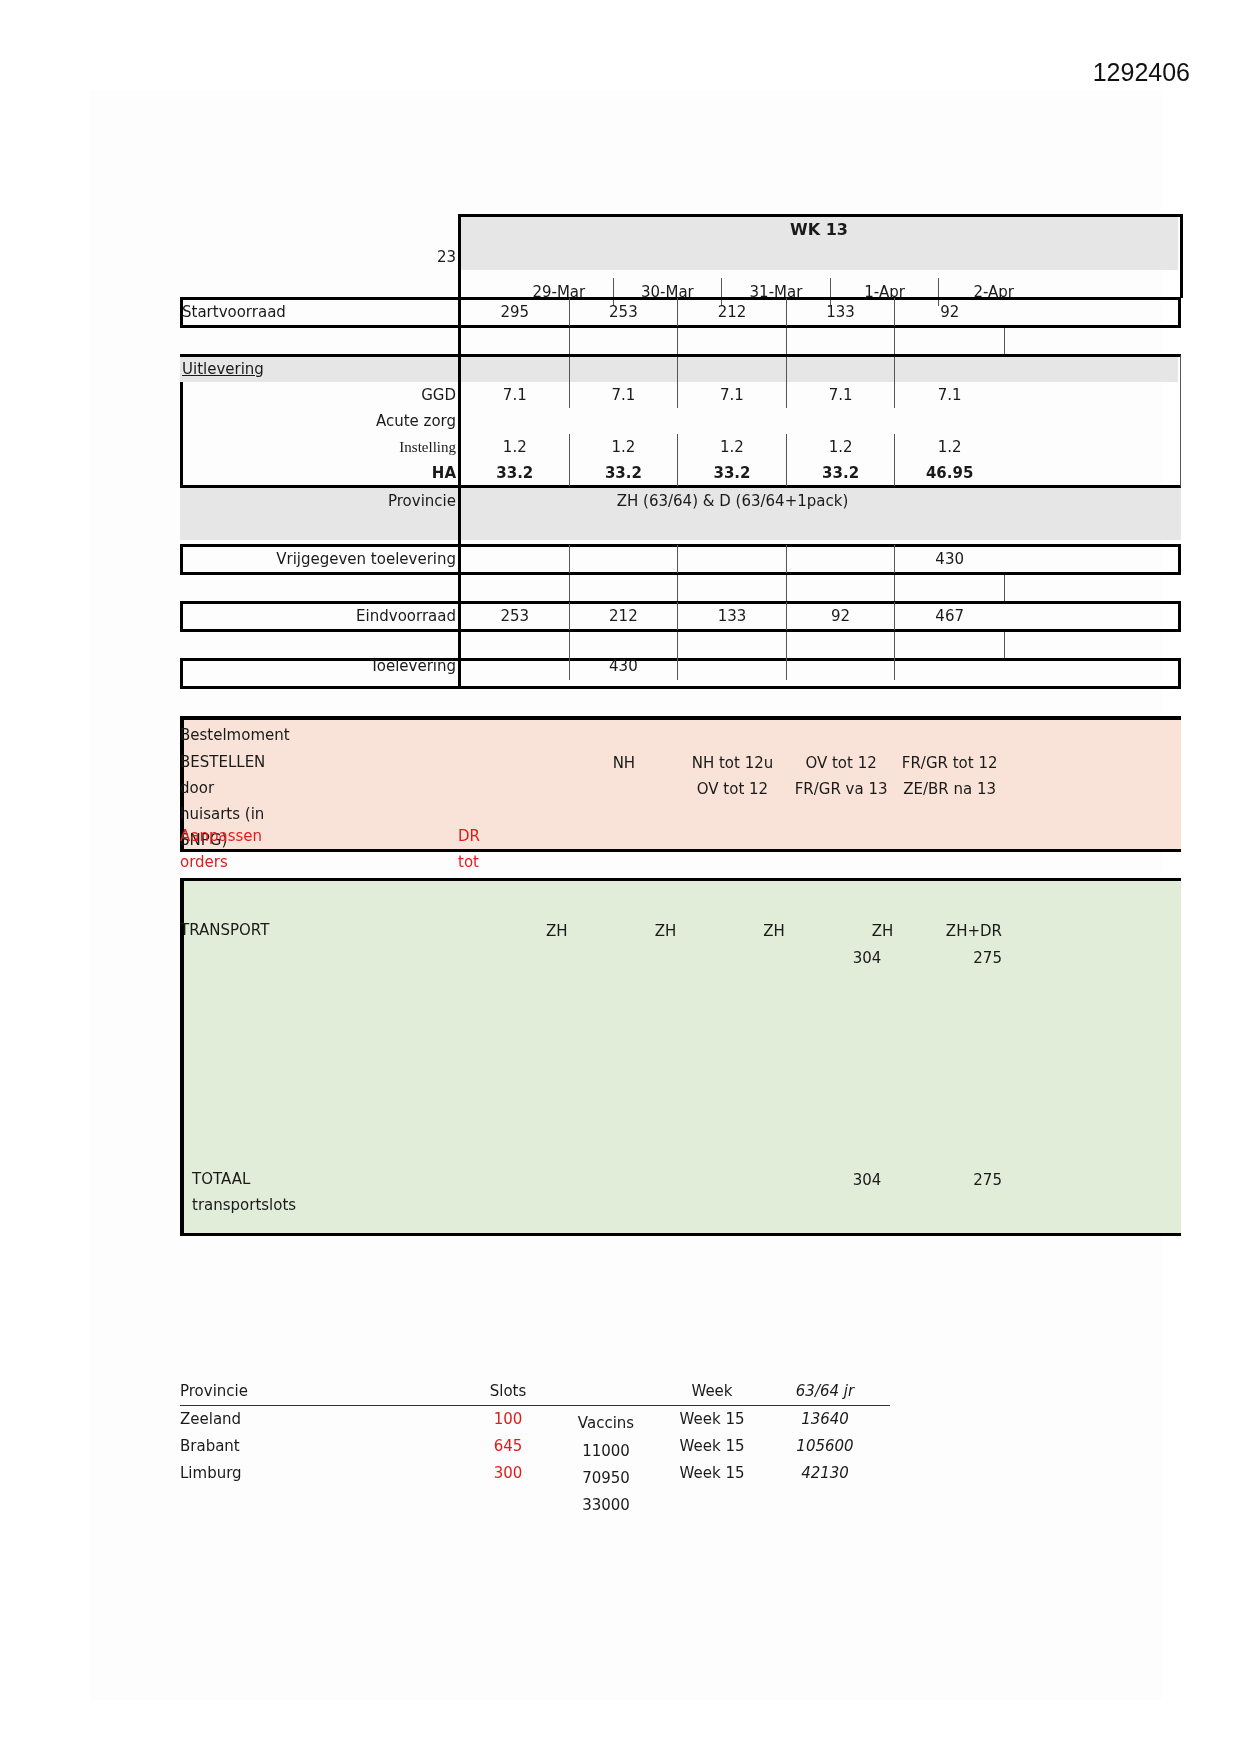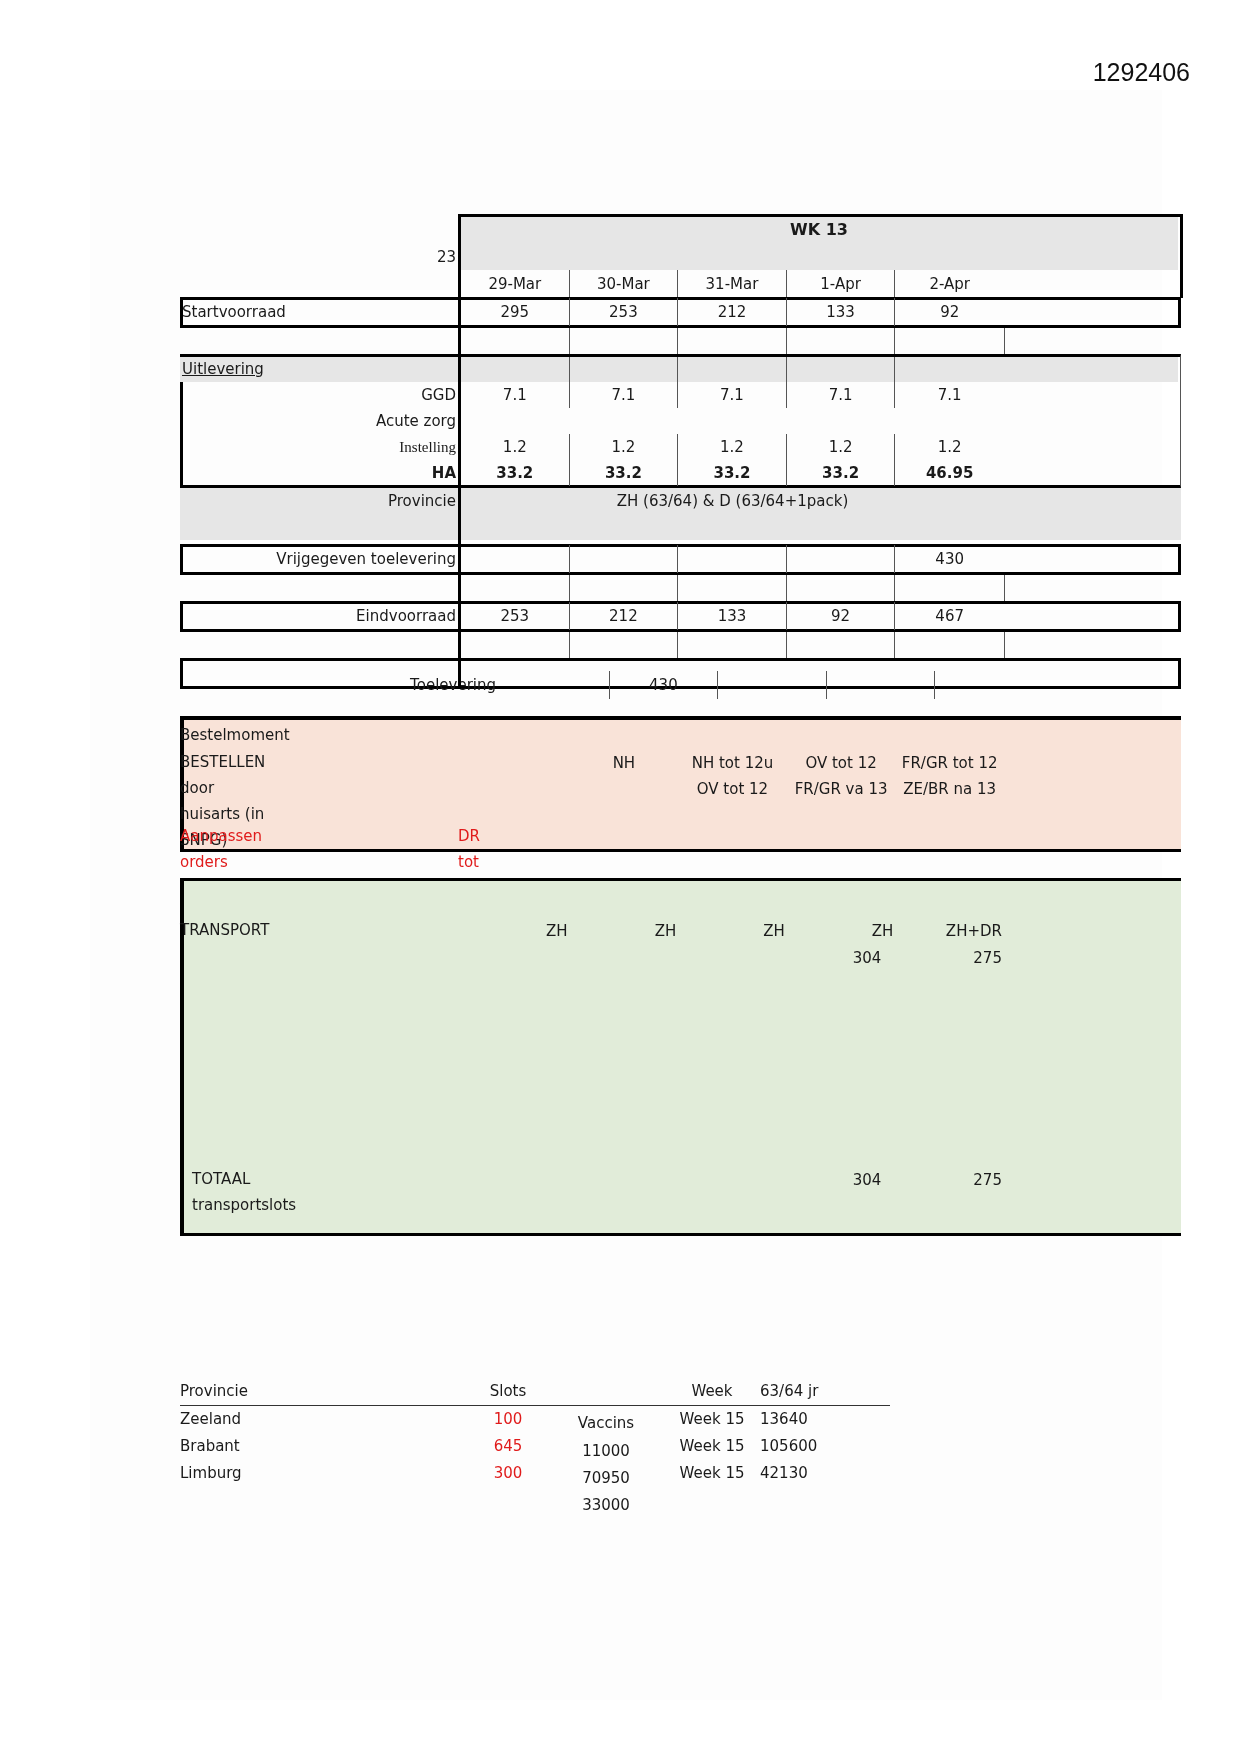--- a/index.html
+++ b/index.html
@@ -22,42 +22,42 @@
   .box { position:absolute; border:3px solid #000; box-sizing:border-box; }
   .peach { background:#f9e3d8; }
   .green { background:#e1ecd9; }
   .red { color:#e01b1b; }
   .t2 { position:absolute; left:180px; top:1378px; font-family:"DejaVu Sans", sans-serif; font-size:15px; }
   .t2 .r2 { display:flex; height:27px; line-height:27px; }
   .t2 .c0 { width:288px; }
   .t2 .c1 { width:80px; text-align:center; }
   .t2 .c2 { width:116px; text-align:center;margin-top:32px; }
   .t2 .c3 { width:96px; text-align:center; }
-  .t2 .c4 { width:130px; text-align:left; }
+  .t2 .c4 { width:130px; text-align:center;font-style:italic; }
   .t2 .hdr { border-bottom:1px solid #333; }
 </style>
 </head>
 <body>
 
 <div class="page-bg"></div>
 <div class="doc-id">1292406</div>
 
 <div class="abs grey" style="left:1001px;top:214px;width:160px;height:28px;"></div>
 
 <div class="sheet">
 
   <div class="abs" style="left:278px;top:0;width:725px;height:84px;border-top:3px solid #000;border-right:3px solid #000;box-sizing:border-box;border-right-width:3px;"></div>
   <div class="abs grey" style="left:281px;top:3px;width:717px;height:53px;"></div>
   <div class="abs bold" style="left:281px;top:3px;width:716px;line-height:26px;text-align:center;font-size:16px;">WK 13</div>
 
   <div class="row" style="top:29px;">
     <div class="lbl r">23</div>
   </div>
 
-  <div class="row" style="top:56px;">
+  <div class="row" style="top:64px;gap:44px;">
     <div class="lbl"></div>
     <div style="display:flex;margin-left:3px;">
       <div class="cell">29-Mar</div>
       <div class="cell">30-Mar</div>
       <div class="cell">31-Mar</div>
       <div class="cell">1-Apr</div>
       <div class="cell">2-Apr</div>
     </div>
   </div>
 
@@ -171,21 +171,21 @@
     <div style="display:flex;margin-left:3px;border-right:1px solid #555;">
       <div class="cell"></div>
         <div class="cell"></div>
         <div class="cell"></div>
         <div class="cell"></div>
         <div class="cell"></div>
     </div>
   </div>
 
   <div class="box" style="left:0;top:444px;width:1001px;height:31px;"></div>
-  <div class="row" style="top:457px;padding-left:40px;">
+  <div class="row" style="top:438px;">
     <div class="lbl r">Toelevering</div>
     <div style="display:flex;margin-left:3px;">
       <div class="cell"></div>
       <div class="cell">430</div>
       <div class="cell"></div>
       <div class="cell"></div>
       <div class="cell"></div>
     </div>
   </div>
 

